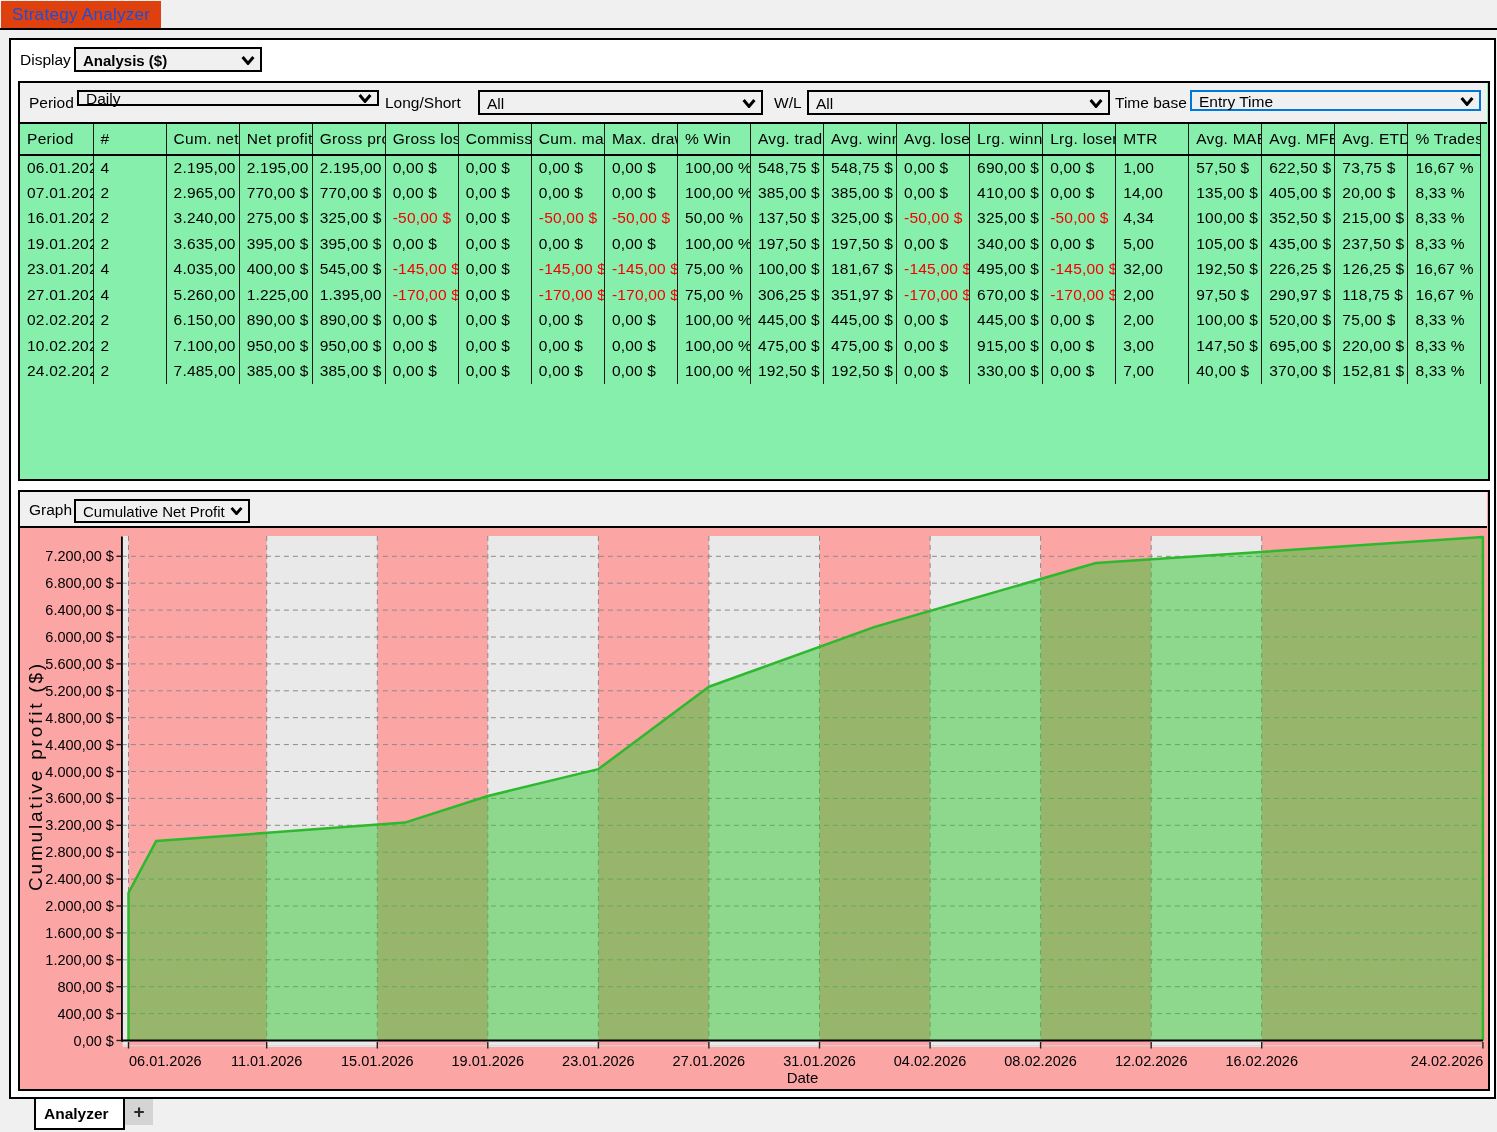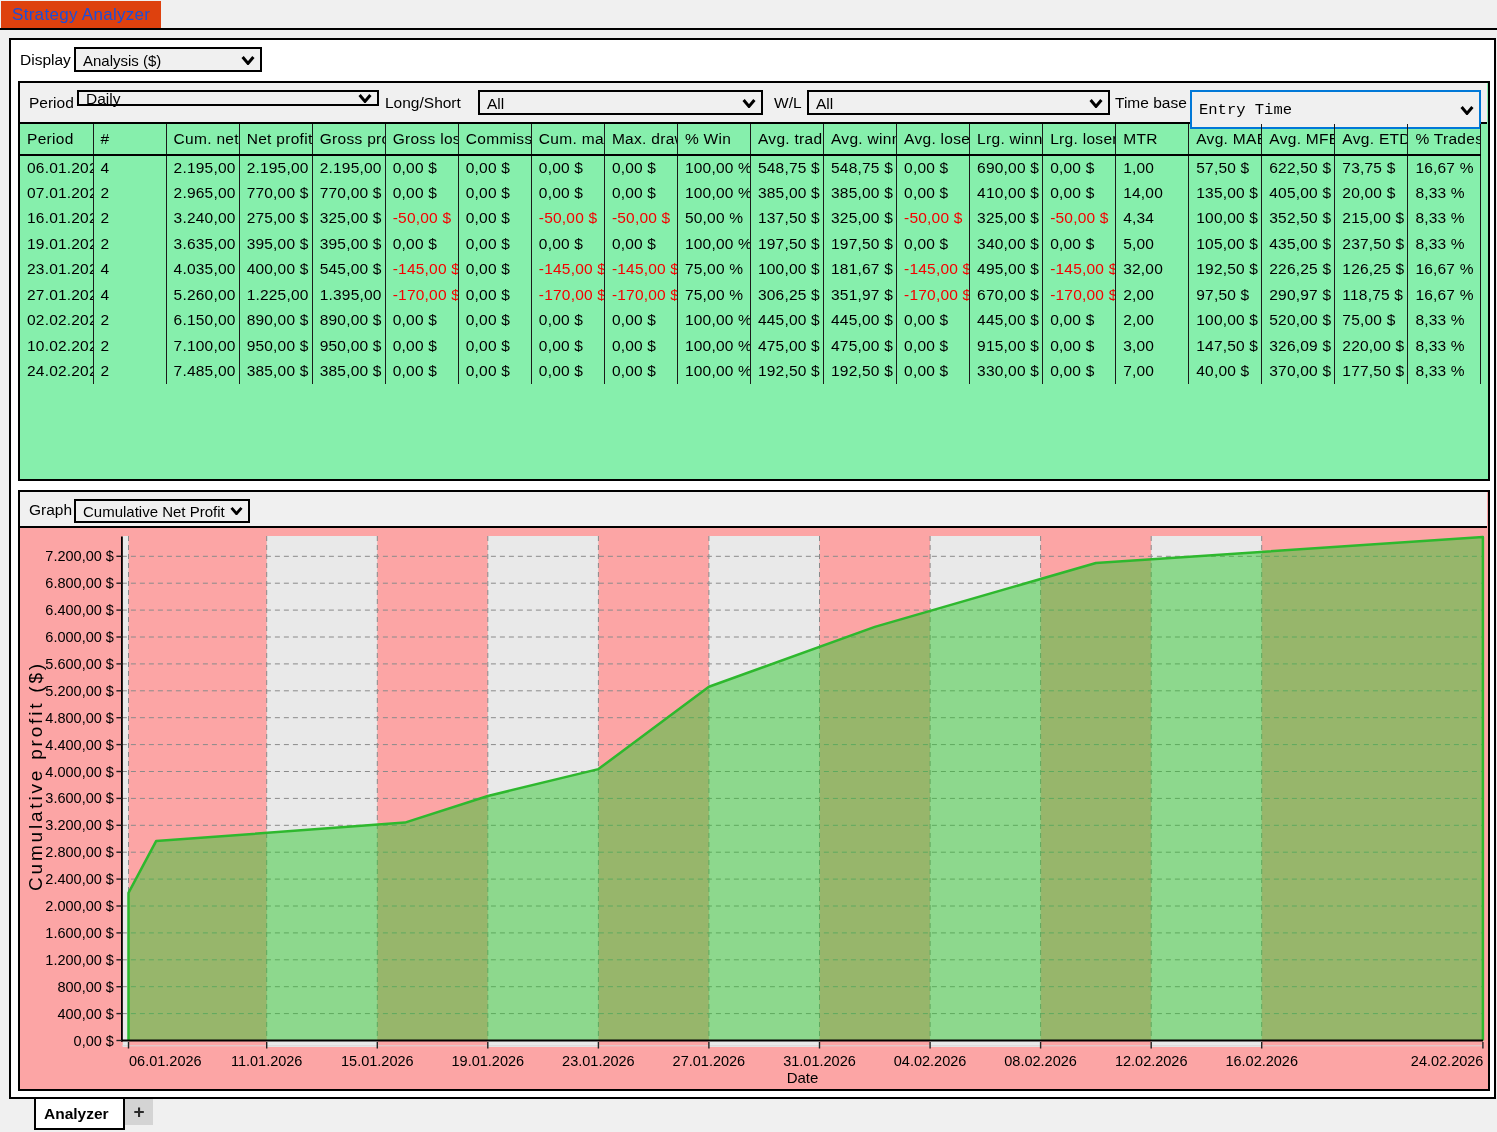--- a/index.html
+++ b/index.html
@@ -21,21 +21,21 @@
 </head>
 <body>
 
 <div class="abs" style="left:1px; top:1px; width:160px; height:27px; background:#de410e;"></div>
 <div class="abs" style="left:12px; top:3px; width:150px; height:24px; color:#1d4ed8; font-size:17px; line-height:24px; letter-spacing:0.3px;">Strategy Analyzer</div>
 <div class="abs" style="left:0; top:28px; width:1497px; height:2px; background:#000;"></div>
 
 <div class="abs" style="left:9px; top:38px; width:1487px; height:1061px; border:2px solid #000; background:#fff;"></div>
 
 <div class="lbl" style="left:20px; top:51px;">Display</div>
-<div class="dd" style="left:74px; top:47px; width:188px; height:25px; font-size:15px;">
+<div class="dd" style="left:74px; top:47px; width:188px; height:25px; font-size:15px;font-weight:bold;">
   <span class="tx">Analysis ($)</span>
   <svg class="chev" width="14" height="10">
       <path d="M1.6 2 L7 8.4 L12.4 2" stroke="#000" stroke-width="3" fill="none"></path>
     </svg>
 </div>
 
 <div class="abs" style="left:18px; top:81px; width:1472px; height:400px; border:2px solid #000; background:#86efac;">
   <div class="abs" style="left:0; top:0; width:1467px; height:41px; background:#f0f0f0; border-bottom:2px solid #000;"></div>
   <div class="lbl" style="left:9px; top:11px;">Period</div>
   <div class="dd" style="left:57px; top:7px; width:302px; height:16px;">
@@ -52,21 +52,21 @@
       </svg>
   </div>
   <div class="lbl" style="left:754px; top:11px;">W/L</div>
   <div class="dd" style="left:787px; top:7px; width:303px; height:25px;">
     <span class="tx">All</span>
     <svg class="chev" width="14" height="10">
         <path d="M1.6 2 L7 8.4 L12.4 2" stroke="#000" stroke-width="3" fill="none"></path>
       </svg>
   </div>
   <div class="lbl" style="left:1095px; top:11px;">Time base</div>
-  <div class="dd" style="left:1170px; top:7px; width:291px; height:39px; border-color:#0078d7;font-family:Liberation Mono, monospace;">
+  <div class="dd" style="left:1170px; top:7px; width:291px; height:21px; border-color:#0078d7;">
     <span class="tx">Entry Time</span>
     <svg class="chev" width="14" height="10">
         <path d="M1.6 2 L7 8.4 L12.4 2" stroke="#000" stroke-width="3" fill="none"></path>
       </svg>
   </div>
   <table id="grid" style="position:absolute; left:0; top:41px; width:1461px; border-collapse:collapse; table-layout:fixed; font-size:15.5px;">
       <colgroup>
         <col style="width:73.05px">
         <col style="width:73.05px">
         <col style="width:73.05px">
@@ -276,21 +276,21 @@
           <td>0,00 $</td>
           <td>0,00 $</td>
           <td>100,00 %</td>
           <td>475,00 $</td>
           <td>475,00 $</td>
           <td>0,00 $</td>
           <td>915,00 $</td>
           <td>0,00 $</td>
           <td>3,00</td>
           <td>147,50 $</td>
-          <td>326,09 $</td>
+          <td>695,00 $</td>
           <td>220,00 $</td>
           <td>8,33 %</td>
         </tr>
         <tr>
           <td>24.02.2026</td>
           <td>2</td>
           <td>7.485,00 $</td>
           <td>385,00 $</td>
           <td>385,00 $</td>
           <td>0,00 $</td>
@@ -299,21 +299,21 @@
           <td>0,00 $</td>
           <td>100,00 %</td>
           <td>192,50 $</td>
           <td>192,50 $</td>
           <td>0,00 $</td>
           <td>330,00 $</td>
           <td>0,00 $</td>
           <td>7,00</td>
           <td>40,00 $</td>
           <td>370,00 $</td>
-          <td>177,50 $</td>
+          <td>152,81 $</td>
           <td>8,33 %</td>
         </tr>
       </tbody>
     </table>
 </div>
 
 <div class="abs" style="left:18px; top:490px; width:1472px; height:601px; border:2px solid #000; background:#fca5a5;">
   <div class="abs" style="left:0; top:0; width:1467px; height:36px; background:#f0f0f0; border-bottom:2px solid #000;"></div>
   <div class="lbl" style="left:9px; top:9px;">Graph</div>
   <div class="dd" style="left:54px; top:7px; width:176px; height:24px; font-size:15px;">

